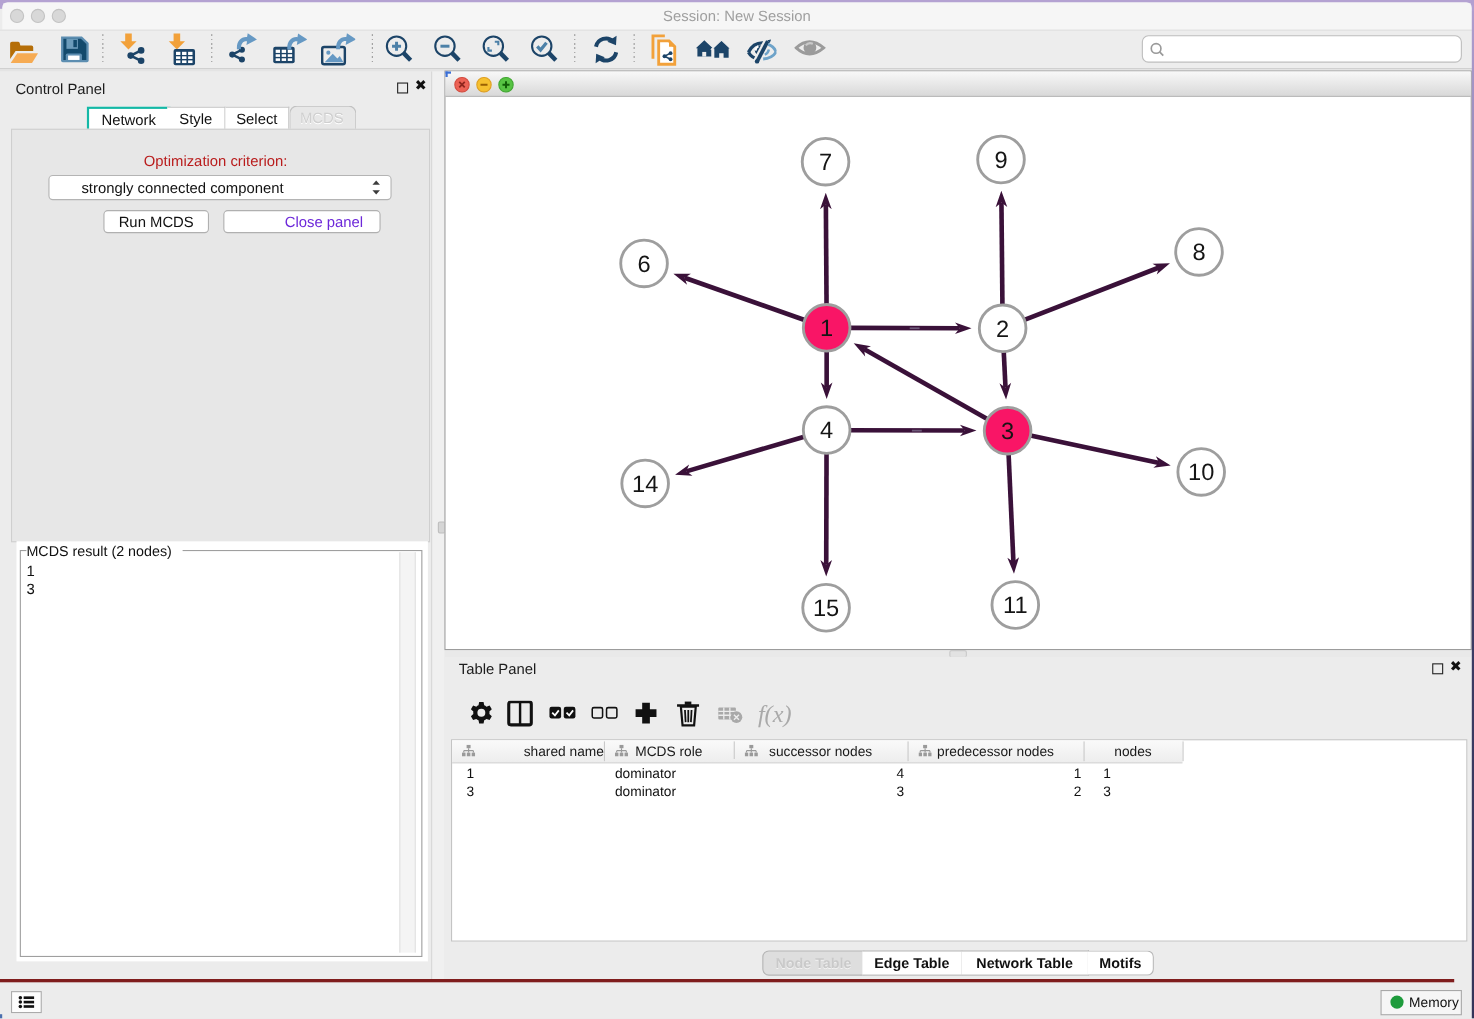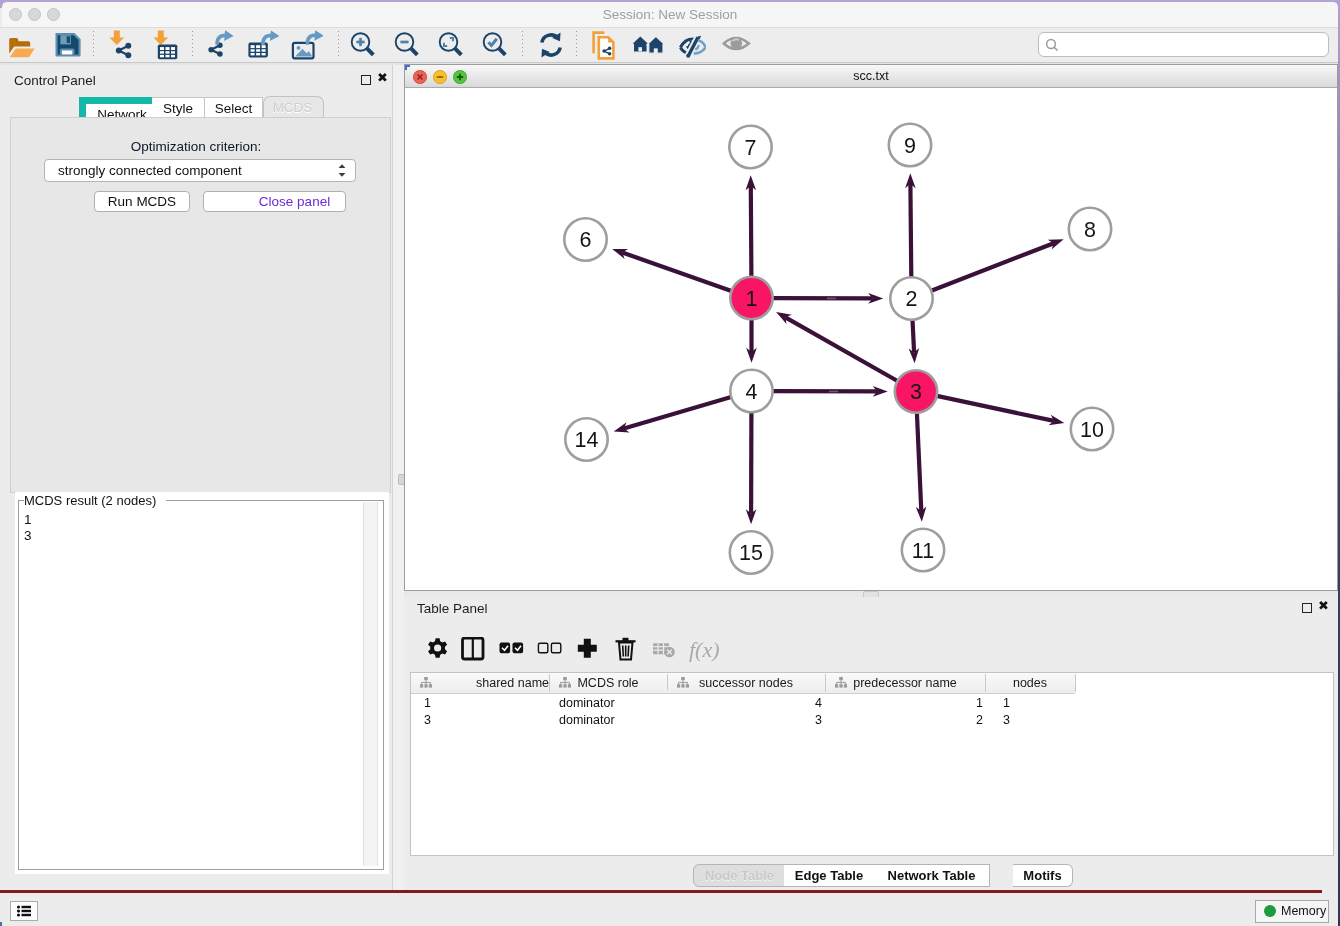--- a/index.html
+++ b/index.html
@@ -207,50 +207,49 @@
     </svg>
 </div>
 <div class="abs" style="left:0;top:65px;width:1340px;height:825px;background:#e9e9e9;"></div>
 
 <div class="abs" style="left:0;top:65px;width:392px;height:825px;background:#ececec;border-right:1px solid #d4d4d4;">
  <div class="abs" style="left:14px;top:8px;font-size:13.5px;color:#1d1d1d;">Control Panel</div>
  <div class="abs" style="left:361px;top:10px;width:8px;height:8px;border:1.3px solid #222;"></div>
  <div class="abs" style="left:377px;top:5px;font-size:13px;color:#111;">✖</div>
 
  <div class="abs" style="left:263px;top:31px;width:59px;height:23px;background:#e7e7e7;border:1px solid #c2c2c2;border-bottom:none;border-radius:7px 7px 0 0;"></div>
- <div class="abs" style="left:79px;top:32px;width:72px;height:21px;background:#fff;border:7px solid #14b8a6;text-align:center;font-size:13.5px;color:#111;line-height:21px;">Network</div>
+ <div class="abs" style="left:79px;top:32px;width:72px;height:21px;background:#fff;border:2px solid #14b8a6;text-align:center;font-size:13.5px;color:#111;line-height:21px;">Network</div>
  <div class="abs" style="left:152px;top:32px;width:52px;height:21px;background:#fff;border:1px solid #c6c6c6;border-left:none;text-align:center;font-size:13.5px;color:#111;line-height:21px;">Style</div>
  <div class="abs" style="left:205px;top:32px;width:57px;height:21px;background:#fff;border:1px solid #c6c6c6;border-left:none;text-align:center;font-size:13.5px;color:#111;line-height:21px;">Select</div>
  <div class="abs" style="left:264px;top:32px;width:57px;height:22px;text-align:center;font-size:13.5px;color:#cfcfcf;line-height:22px;text-shadow:0 1px 0 #fff;">MCDS</div>
 
  <div class="abs" style="left:10px;top:52px;width:379px;height:374px;background:#e7e7e7;border:1px solid #cfcfcf;"></div>
- <div class="abs" style="left:0;top:74px;width:392px;text-align:center;font-size:13.5px;color:#0f172a;">Optimization criterion:</div>
+ <div class="abs" style="left:0;top:74px;width:392px;text-align:center;font-size:13.5px;color:#b91c1c;">Optimization criterion:</div>
  <div class="abs" style="left:44px;top:94px;width:310px;height:21px;background:#fff;border:1px solid #b4b4b4;border-radius:4px;font-size:13.5px;color:#111;line-height:21px;">
-   <span style="margin-left:13px;">strongly connected component</span>
+   <span style="margin-left:29px;">strongly connected component</span>
    <svg width="10" height="15" viewBox="0 0 10 15" style="position:absolute;right:8px;top:3px;">
         <path d="M1.6 5 L5 1.2 L8.4 5 Z" fill="#3c3c3c"></path>
         <path d="M1.6 10 L5 13.8 L8.4 10 Z" fill="#3c3c3c"></path>
       </svg>
  </div>
  <div class="abs" style="left:94px;top:126px;width:94px;height:19px;background:#fff;border:1px solid #b0b0b0;border-radius:4px;text-align:center;font-size:13.5px;color:#111;line-height:19px;">Run MCDS</div>
  <div class="abs" style="left:203px;top:126px;width:101px;height:19px;background:#fff;border:1px solid #b0b0b0;border-radius:4px;text-align:center;font-size:13.5px;color:#6d28d9;line-height:19px;padding-left:40px;">Close panel</div>
 
  <div class="abs" style="left:15px;top:427px;width:374px;height:382px;background:#fff;"></div>
  <div class="abs" style="left:18px;top:435px;width:364px;height:368px;border:1px solid #9f9f9f;"></div>
  <div class="abs" style="left:24px;top:428px;width:142px;height:15px;background:#fff;font-size:13px;color:#111;white-space:nowrap;">MCDS result (2 nodes)</div>
  <div class="abs" style="left:24px;top:447px;font-size:13.5px;color:#111;line-height:16px;">1<br>3</div>
  <div class="abs" style="left:363px;top:437px;width:13px;height:364px;background:#f4f4f4;border-left:1px solid #e0e0e0;border-right:1px solid #e0e0e0;"></div>
 </div>
 
 <div class="abs" style="left:393px;top:65px;width:11px;height:825px;background:#f0f0f0;"></div>
 <div class="abs" style="left:398px;top:474px;width:5px;height:9px;background:#d6d6d6;border:1px solid #bdbdbd;border-radius:2px;"></div>
 
 <div class="abs" style="left:404px;top:64px;width:934px;height:527px;border:1px solid #9c9c9c;box-sizing:border-box;background:#fff;">
  <div class="abs" style="left:0;top:0;width:932px;height:22px;background:linear-gradient(#f8f8f8,#d9d9d9);border-bottom:1px solid #ababab;"></div>
- <div class="abs" style="left:0;top:0;width:932px;text-align:center;font-size:12.5px;color:#111;line-height:22px;">scc.txt</div>
  <div class="abs" style="left:8px;top:5px;width:11.5px;height:11.5px;border-radius:50%;background:#ec6255;border:0.5px solid #d44c40;">
       <svg width="12" height="12" viewBox="0 0 12 12">
         <path d="M3.5 3.5 L8.5 8.5 M8.5 3.5 L3.5 8.5" stroke="#8e251d" stroke-width="1.6"></path>
       </svg>
     </div>
  <div class="abs" style="left:28px;top:5px;width:11.5px;height:11.5px;border-radius:50%;background:#f6c02f;border:0.5px solid #dfa023;">
       <svg width="12" height="12" viewBox="0 0 12 12">
         <path d="M2.8 6 L9.2 6" stroke="#9a6003" stroke-width="1.8"></path>
       </svg>
     </div>
@@ -409,21 +408,21 @@
         </g>
         <g stroke="#9a9a9a" stroke-width="1">
           <line x1="6" y1="3.2" x2="6" y2="5.4"></line>
           <line x1="1.6" y1="5.4" x2="10.4" y2="5.4"></line>
           <line x1="1.6" y1="5.4" x2="1.6" y2="7.2"></line>
           <line x1="6" y1="5.4" x2="6" y2="7.2"></line>
           <line x1="10.4" y1="5.4" x2="10.4" y2="7.2"></line>
         </g>
       </svg>
     </div>
-    <div class="abs" style="left:421px;top:77px;width:160px;height:18px;border-right:1px solid #c9c9c9;text-align:center;font-size:12.5px;color:#1a1a1a;line-height:18px;">predecessor name</div>
+    <div class="abs" style="left:421px;top:77px;width:160px;height:18px;border-right:1px solid #c9c9c9;text-align:center;font-size:12.5px;color:#1a1a1a;line-height:18px;">predecessor nodes</div>
     <div class="abs" style="left:431px;top:80px;">
       <svg width="12" height="11" viewBox="0 0 12 11" style="vertical-align:-1px;">
         <g fill="#9a9a9a">
           <rect x="4.2" y="0" width="3.6" height="3.2"></rect>
           <rect x="0" y="7.2" width="3.2" height="3.4"></rect>
           <rect x="4.4" y="7.2" width="3.2" height="3.4"></rect>
           <rect x="8.8" y="7.2" width="3.2" height="3.4"></rect>
         </g>
         <g stroke="#9a9a9a" stroke-width="1">
           <line x1="6" y1="3.2" x2="6" y2="5.4"></line>
@@ -442,21 +441,21 @@
     <div class="abs" style="left:599px;top:99px;font-size:12.5px;color:#111;">1</div>
     <div class="abs" style="left:20px;top:116px;font-size:12.5px;color:#111;">3</div>
     <div class="abs" style="left:155px;top:116px;font-size:12.5px;color:#111;">dominator</div>
     <div class="abs" style="left:263px;top:116px;width:155px;text-align:right;font-size:12.5px;color:#111;">3</div>
     <div class="abs" style="left:421px;top:116px;width:158px;text-align:right;font-size:12.5px;color:#111;">2</div>
     <div class="abs" style="left:599px;top:116px;font-size:12.5px;color:#111;">3</div>
 
  <div class="abs" style="left:289px;top:267px;width:91px;height:21px;background:#dedede;border:1px solid #b5b5b5;border-radius:6px 0 0 6px;text-align:center;font-size:13px;font-weight:bold;color:#c9c9c9;line-height:21px;text-shadow:0 1px 0 #f3f3f3;">Node Table</div>
  <div class="abs" style="left:380px;top:267px;width:90px;height:21px;background:#fff;border:1px solid #b5b5b5;border-left:none;text-align:center;font-size:13px;font-weight:bold;color:#111;line-height:21px;">Edge Table</div>
  <div class="abs" style="left:470px;top:267px;width:115px;height:21px;background:#fff;border:1px solid #b5b5b5;border-left:none;text-align:center;font-size:13px;font-weight:bold;color:#111;line-height:21px;">Network Table</div>
- <div class="abs" style="left:609px;top:267px;width:59px;height:21px;background:#fff;border:1px solid #b5b5b5;border-left:none;border-radius:0 6px 6px 0;text-align:center;font-size:13px;font-weight:bold;color:#111;line-height:21px;">Motifs</div>
+ <div class="abs" style="left:585px;top:267px;width:59px;height:21px;background:#fff;border:1px solid #b5b5b5;border-left:none;border-radius:0 6px 6px 0;text-align:center;font-size:13px;font-weight:bold;color:#111;line-height:21px;">Motifs</div>
 </div>
 
 <div class="abs" style="left:0;top:890px;width:1322px;height:36px;background:#ececec;border-top:3px solid #7f1d1d;">
  <div class="abs" style="left:10px;top:8px;width:26px;height:18px;background:#fdfdfd;border:1px solid #ababab;">
   <svg width="26" height="18" viewBox="0 0 26 18">
         <g fill="#111">
           <circle cx="7.5" cy="5" r="1.6"></circle>
           <circle cx="7.5" cy="9" r="1.6"></circle>
           <circle cx="7.5" cy="13" r="1.6"></circle>
           <rect x="10.5" y="3.8" width="9.5" height="2.4"></rect>

